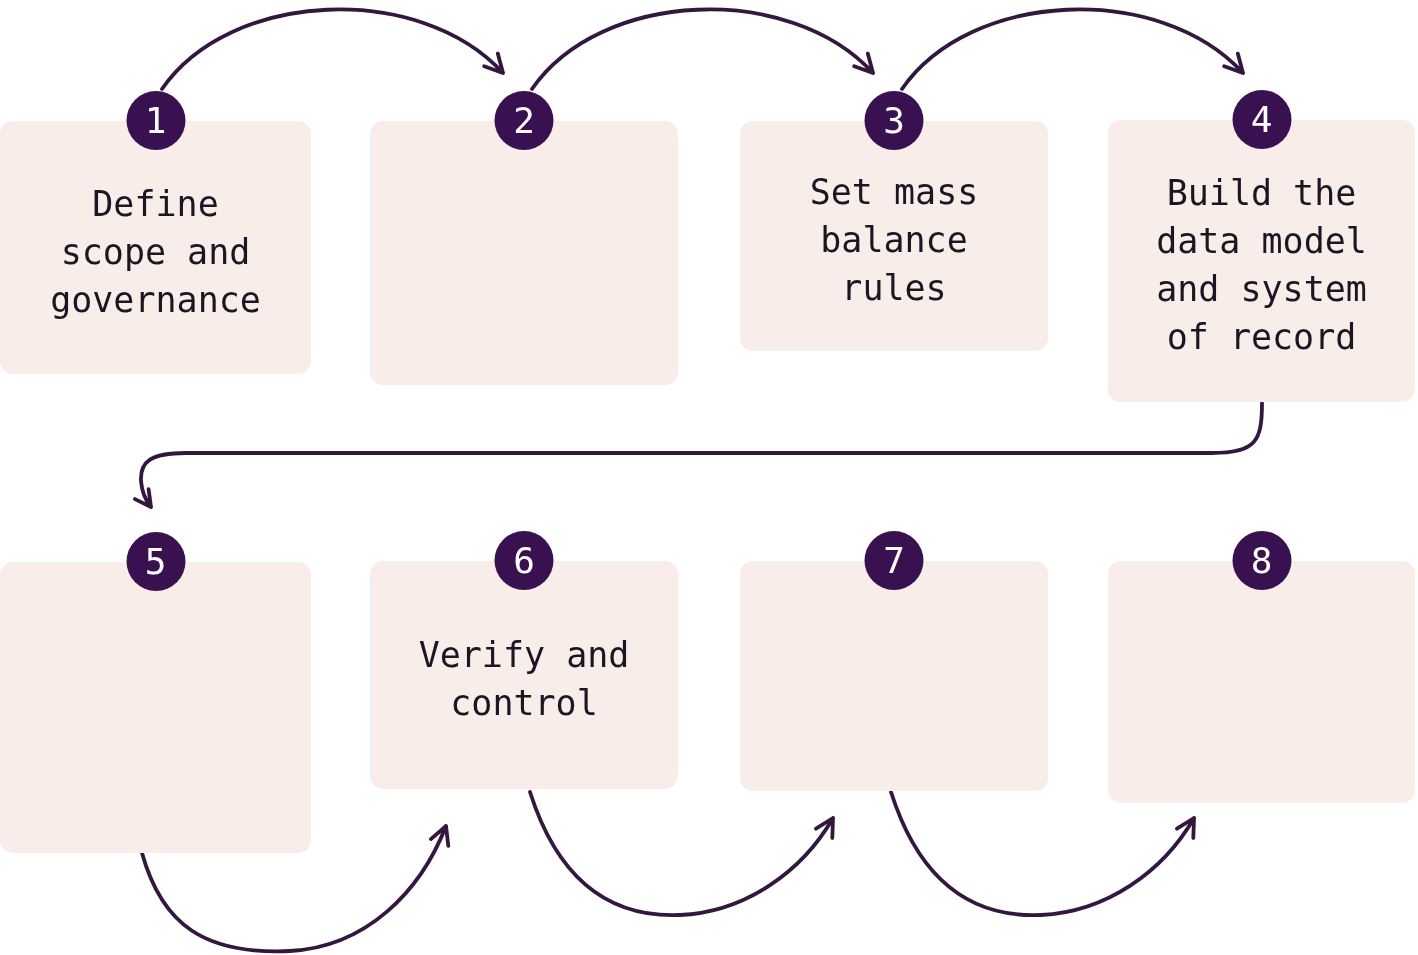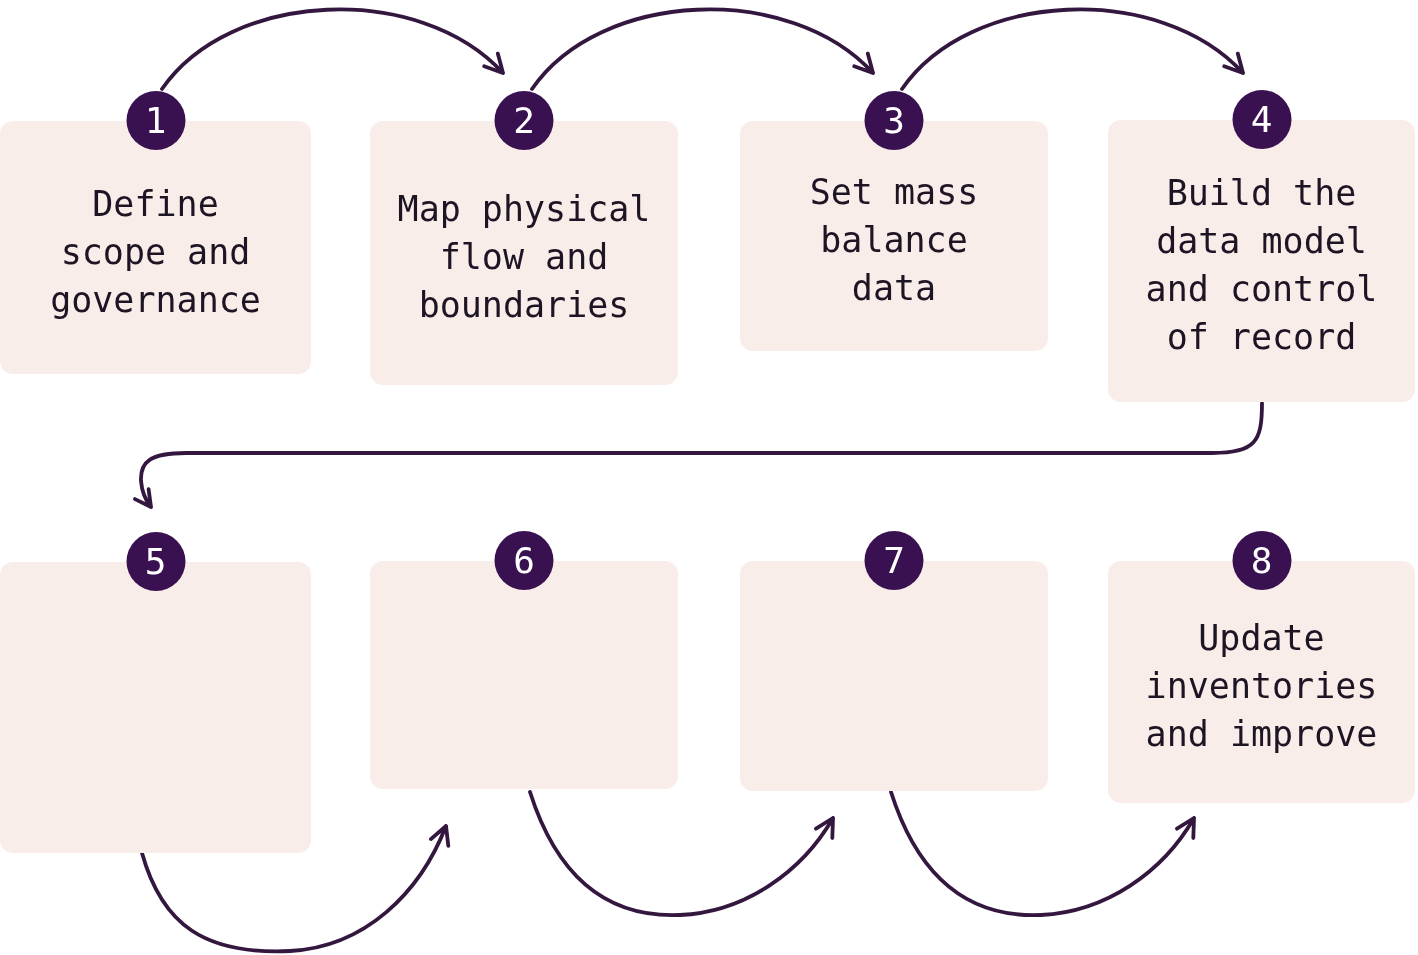--- a/index.html
+++ b/index.html
@@ -89,64 +89,60 @@
     </div>
     <div class="step-label">Define
 scope and
 governance</div>
   </div>
 
   <div class="step" style="left:370px; top:121px; width:308px; height:264px;">
     <div class="badge">
       <span>2</span>
     </div>
-    <div class="step-label">Map physical
-flow and
-boundaries</div>
   </div>
 
   <div class="step" style="left:740px; top:121px; width:308px; height:230px;">
     <div class="badge">
       <span>3</span>
     </div>
     <div class="step-label">Set mass
 balance
-data</div>
+rules</div>
   </div>
 
   <div class="step" style="left:1108px; top:120px; width:307px; height:282px;">
     <div class="badge">
       <span>4</span>
     </div>
     <div class="step-label">Build the
 data model
-and control
+and system
 of record</div>
   </div>
 
   <div class="step" style="left:0px; top:562px; width:311px; height:291px;">
     <div class="badge">
       <span>5</span>
     </div>
   </div>
 
   <div class="step" style="left:370px; top:561px; width:308px; height:228px;">
     <div class="badge">
       <span>6</span>
     </div>
+    <div class="step-label">Verify and
+control</div>
   </div>
 
   <div class="step" style="left:740px; top:561px; width:308px; height:230px;">
     <div class="badge">
       <span>7</span>
     </div>
   </div>
 
   <div class="step" style="left:1108px; top:561px; width:307px; height:242px;">
     <div class="badge">
       <span>8</span>
     </div>
-    <div class="step-label">Update
-inventories
-and improve</div>
   </div>
 
 </div>
 
 </body></html>

